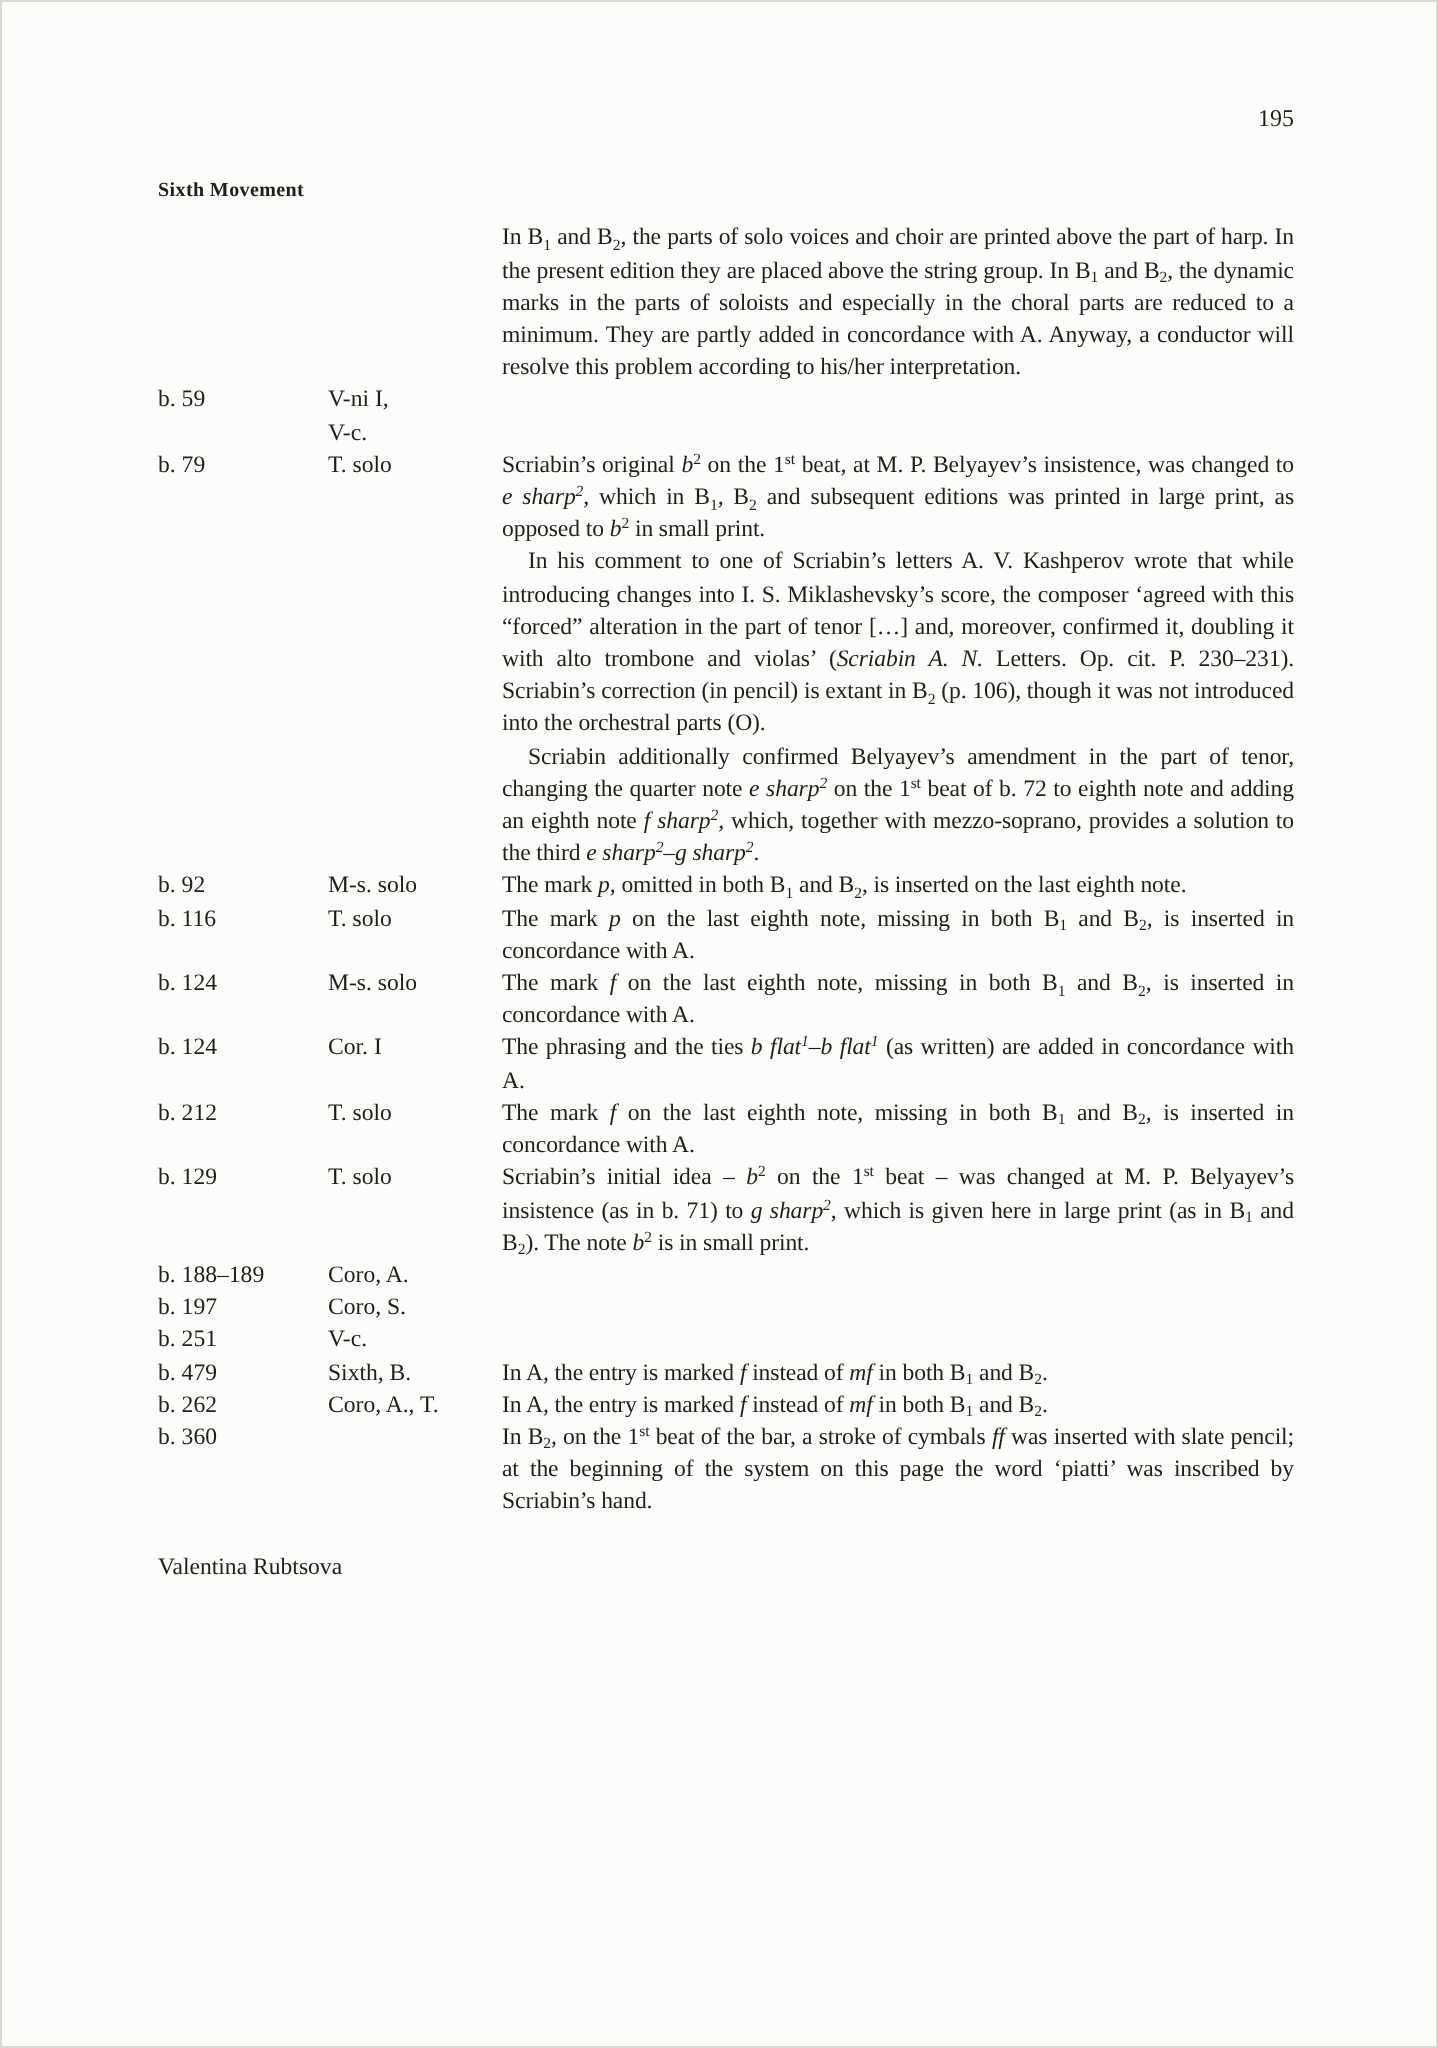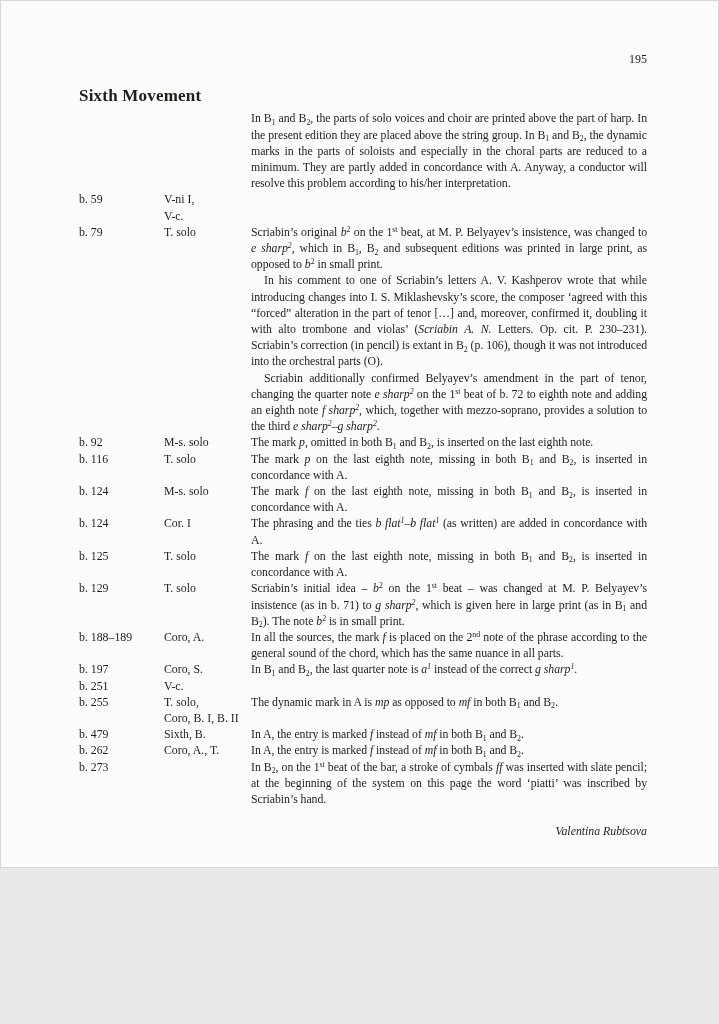--- a/index.html
+++ b/index.html
@@ -1,49 +1,49 @@
 <!DOCTYPE html>
 <html><head>
 <meta charset="utf-8">
 <style>
   html,body{margin:0;padding:0;background:#e9e9e7;}
   .page{
     position:relative;
-    width:719px;height:868px;
+    width:719px;height:1024px;
     margin:0 auto;
     background:#fcfcfa;
     border:1px solid #d8d8d5;
     box-sizing:border-box;
     color:#201d1a;
     font-family:"Liberation Serif", serif;
     font-size:11.8px;
     line-height:16.2px;
     overflow:hidden;
   }
   .content{padding:50px 71px 0 78px;}
   .pagenum{text-align:right;font-size:12px;}
   .heading{
     margin:21px 0 0 0;
-    font-size:17px;
+    font-size:10px;
     font-weight:bold;
     letter-spacing:.2px;
     font-family:"Liberation Serif", serif;
   }
   .entries{margin-top:6px;}
   .entry{
     display:grid;
     grid-template-columns:85px 87px 1fr;
     column-gap:0;
   }
   .bar,.instr{white-space:pre-line;}
   .text p{margin:0;text-align:justify;letter-spacing:-0.05px;}
   .text p.indent{text-indent:13px;}
   sup{font-size:7.8px;line-height:0;position:relative;top:-4px;vertical-align:baseline;}
   sub{font-size:7.8px;line-height:0;position:relative;top:2.5px;vertical-align:baseline;}
-  .signature{margin-top:16px;text-align:right;font-style:italic;}
+  .signature{margin-top:16px;text-align:left;}
 </style>
 </head>
 <body>
 
 <div class="page">
   <div class="content">
     <div class="pagenum">195</div>
     <h1 class="heading">Sixth Movement</h1>
     <div class="entries">
   <div class="entry">
@@ -97,83 +97,69 @@
 
   <div class="entry">
     <div class="bar">b. 124</div>
     <div class="instr">Cor. I</div>
     <div class="text">
             <p class="">The phrasing and the ties <i>b flat<sup>1</sup>–b flat<sup>1</sup></i> (as written) are added in concordance with A.</p>
           </div>
   </div>
 
   <div class="entry">
-    <div class="bar">b. 125</div>
+    <div class="bar">b. 212</div>
     <div class="instr">T. solo</div>
     <div class="text">
             <p class="">The mark <i>f</i> on the last eighth note, missing in both B<sub>1</sub> and B<sub>2</sub>, is inserted in concordance with A.</p>
           </div>
   </div>
 
   <div class="entry">
     <div class="bar">b. 129</div>
     <div class="instr">T. solo</div>
     <div class="text">
             <p class="">Scriabin’s initial idea – <i>b</i><sup>2</sup> on the 1<sup>st</sup> beat – was changed at M. P. Belyayev’s insistence (as in b. 71) to <i>g sharp<sup>2</sup></i>, which is given here in large print (as in B<sub>1</sub> and B<sub>2</sub>). The note <i>b</i><sup>2</sup> is in small print.</p>
           </div>
   </div>
 
   <div class="entry">
     <div class="bar">b. 188–189</div>
     <div class="instr">Coro, A.</div>
-    <div class="text">
-            <p class="">In all the sources, the mark <i>f</i> is placed on the 2<sup>nd</sup> note of the phrase according to the general sound of the chord, which has the same nuance in all parts.</p>
-          </div>
   </div>
 
   <div class="entry">
     <div class="bar">b. 197</div>
     <div class="instr">Coro, S.</div>
-    <div class="text">
-            <p class="">In B<sub>1</sub> and B<sub>2</sub>, the last quarter note is <i>a<sup>1</sup></i> instead of the correct <i>g sharp<sup>1</sup></i>.</p>
-          </div>
   </div>
 
   <div class="entry">
     <div class="bar">b. 251</div>
     <div class="instr">V-c.</div>
   </div>
 
-  <div class="entry">
-    <div class="bar">b. 255</div>
-    <div class="instr">T. solo,
-Coro, B. I, B. II</div>
-    <div class="text">
-            <p class="">The dynamic mark in A is <i>mp</i> as opposed to <i>mf</i> in both B<sub>1</sub> and B<sub>2</sub>.</p>
-          </div>
-  </div>
 
   <div class="entry">
     <div class="bar">b. 479</div>
     <div class="instr">Sixth, B.</div>
     <div class="text">
             <p class="">In A, the entry is marked <i>f</i> instead of <i>mf</i> in both B<sub>1</sub> and B<sub>2</sub>.</p>
           </div>
   </div>
 
   <div class="entry">
     <div class="bar">b. 262</div>
     <div class="instr">Coro, A., T.</div>
     <div class="text">
             <p class="">In A, the entry is marked <i>f</i> instead of <i>mf</i> in both B<sub>1</sub> and B<sub>2</sub>.</p>
           </div>
   </div>
 
   <div class="entry">
-    <div class="bar">b. 273</div>
+    <div class="bar">b. 360</div>
     <div class="instr"></div>
     <div class="text">
             <p class="">In B<sub>2</sub>, on the 1<sup>st</sup> beat of the bar, a stroke of cymbals <i>ff</i> was inserted with slate pencil; at the beginning of the system on this page the word ‘piatti’ was inscribed by Scriabin’s hand.</p>
           </div>
   </div>
 </div>
     <div class="signature">Valentina Rubtsova</div>
   </div>
 </div>
 

